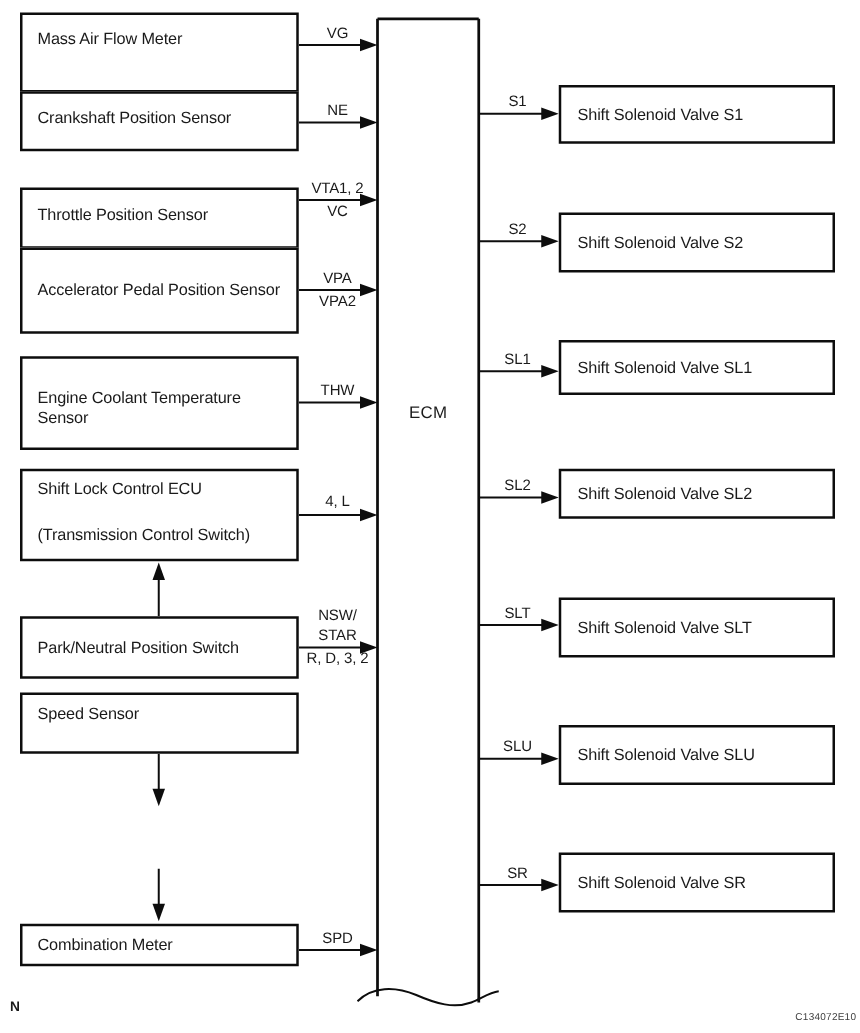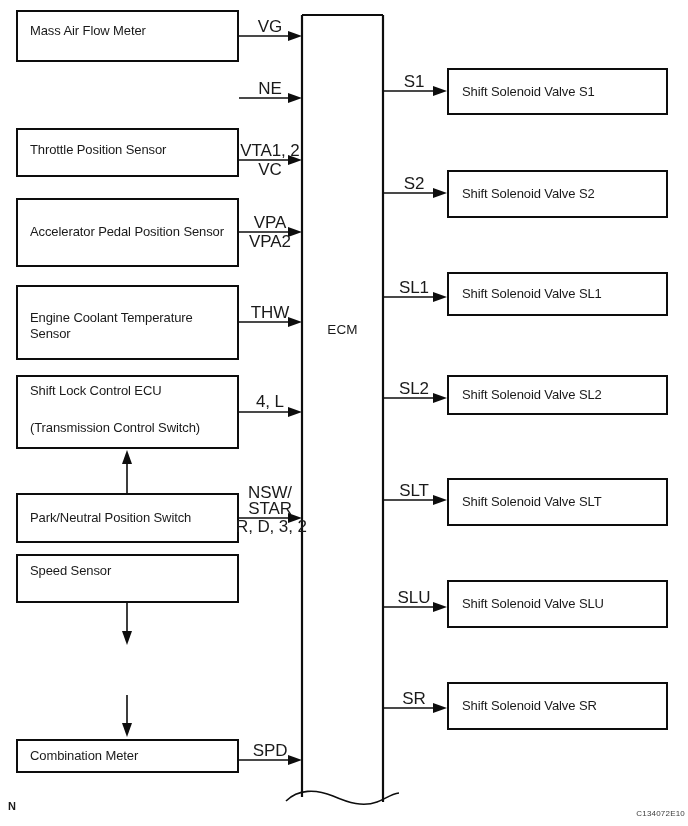--- a/index.html
+++ b/index.html
@@ -14,21 +14,21 @@
   }
   .inbox{left:16px;width:223px;}
   .outbox{left:447px;width:221px;display:flex;align-items:center;}
   .box-label{
     display:block;font-size:13px;line-height:16px;white-space:nowrap;
     padding-left:12px;letter-spacing:-0.1px;
   }
   .outbox .box-label{padding-left:13px;}
   .wrap{white-space:normal;max-width:190px;}
   .sig{
-    position:absolute;font-size:17px;line-height:15px;white-space:nowrap;
+    position:absolute;font-size:12px;line-height:15px;white-space:nowrap;
     text-align:center;letter-spacing:-0.1px;
   }
   .sigL{left:239px;width:62px;}
   .sigR{left:385px;width:58px;text-align:center;}
   .ecm-label{
     position:absolute;left:302px;top:322px;width:81px;text-align:center;
     font-size:13.5px;letter-spacing:0.2px;
   }
   .corner-note{
     position:absolute;left:8px;top:800px;font-size:11px;font-weight:bold;
@@ -126,24 +126,27 @@
           <path d="M127 603 V633"></path>
           <polygon points="127,645 122,631 132,631" stroke="none" fill="#0d0d0d"></polygon>
         </g>
       <g>
           <path d="M127 695 V725"></path>
           <polygon points="127,737 122,723 132,723" stroke="none" fill="#0d0d0d"></polygon>
         </g>
     </g>
   </svg>
 
-  <div class="box inbox" style="top:10px;height:52px">
+  <div class="box inbox" style="top:10px;height:64px">
     <span class="box-label" style="padding-top:11px">Mass Air Flow Meter</span>
   </div>
-  <div class="box inbox" style="top:128px;height:49px">
+  <div class="box inbox" style="top:73px;height:48px">
+    <span class="box-label" style="padding-top:11px">Crankshaft Position Sensor</span>
+  </div>
+  <div class="box inbox" style="top:150px;height:49px">
     <span class="box-label" style="padding-top:12px">Throttle Position Sensor</span>
   </div>
   <div class="box inbox" style="top:198px;height:69px">
     <span class="box-label" style="padding-top:24px">Accelerator Pedal Position Sensor</span>
   </div>
   <div class="box inbox" style="top:285px;height:75px">
     <span class="box-label wrap" style="padding-top:23px">Engine Coolant Temperature Sensor</span>
   </div>
   <div class="box inbox" style="top:493px;height:50px">
     <span class="box-label" style="padding-top:15px">Park/Neutral Position Switch</span>

